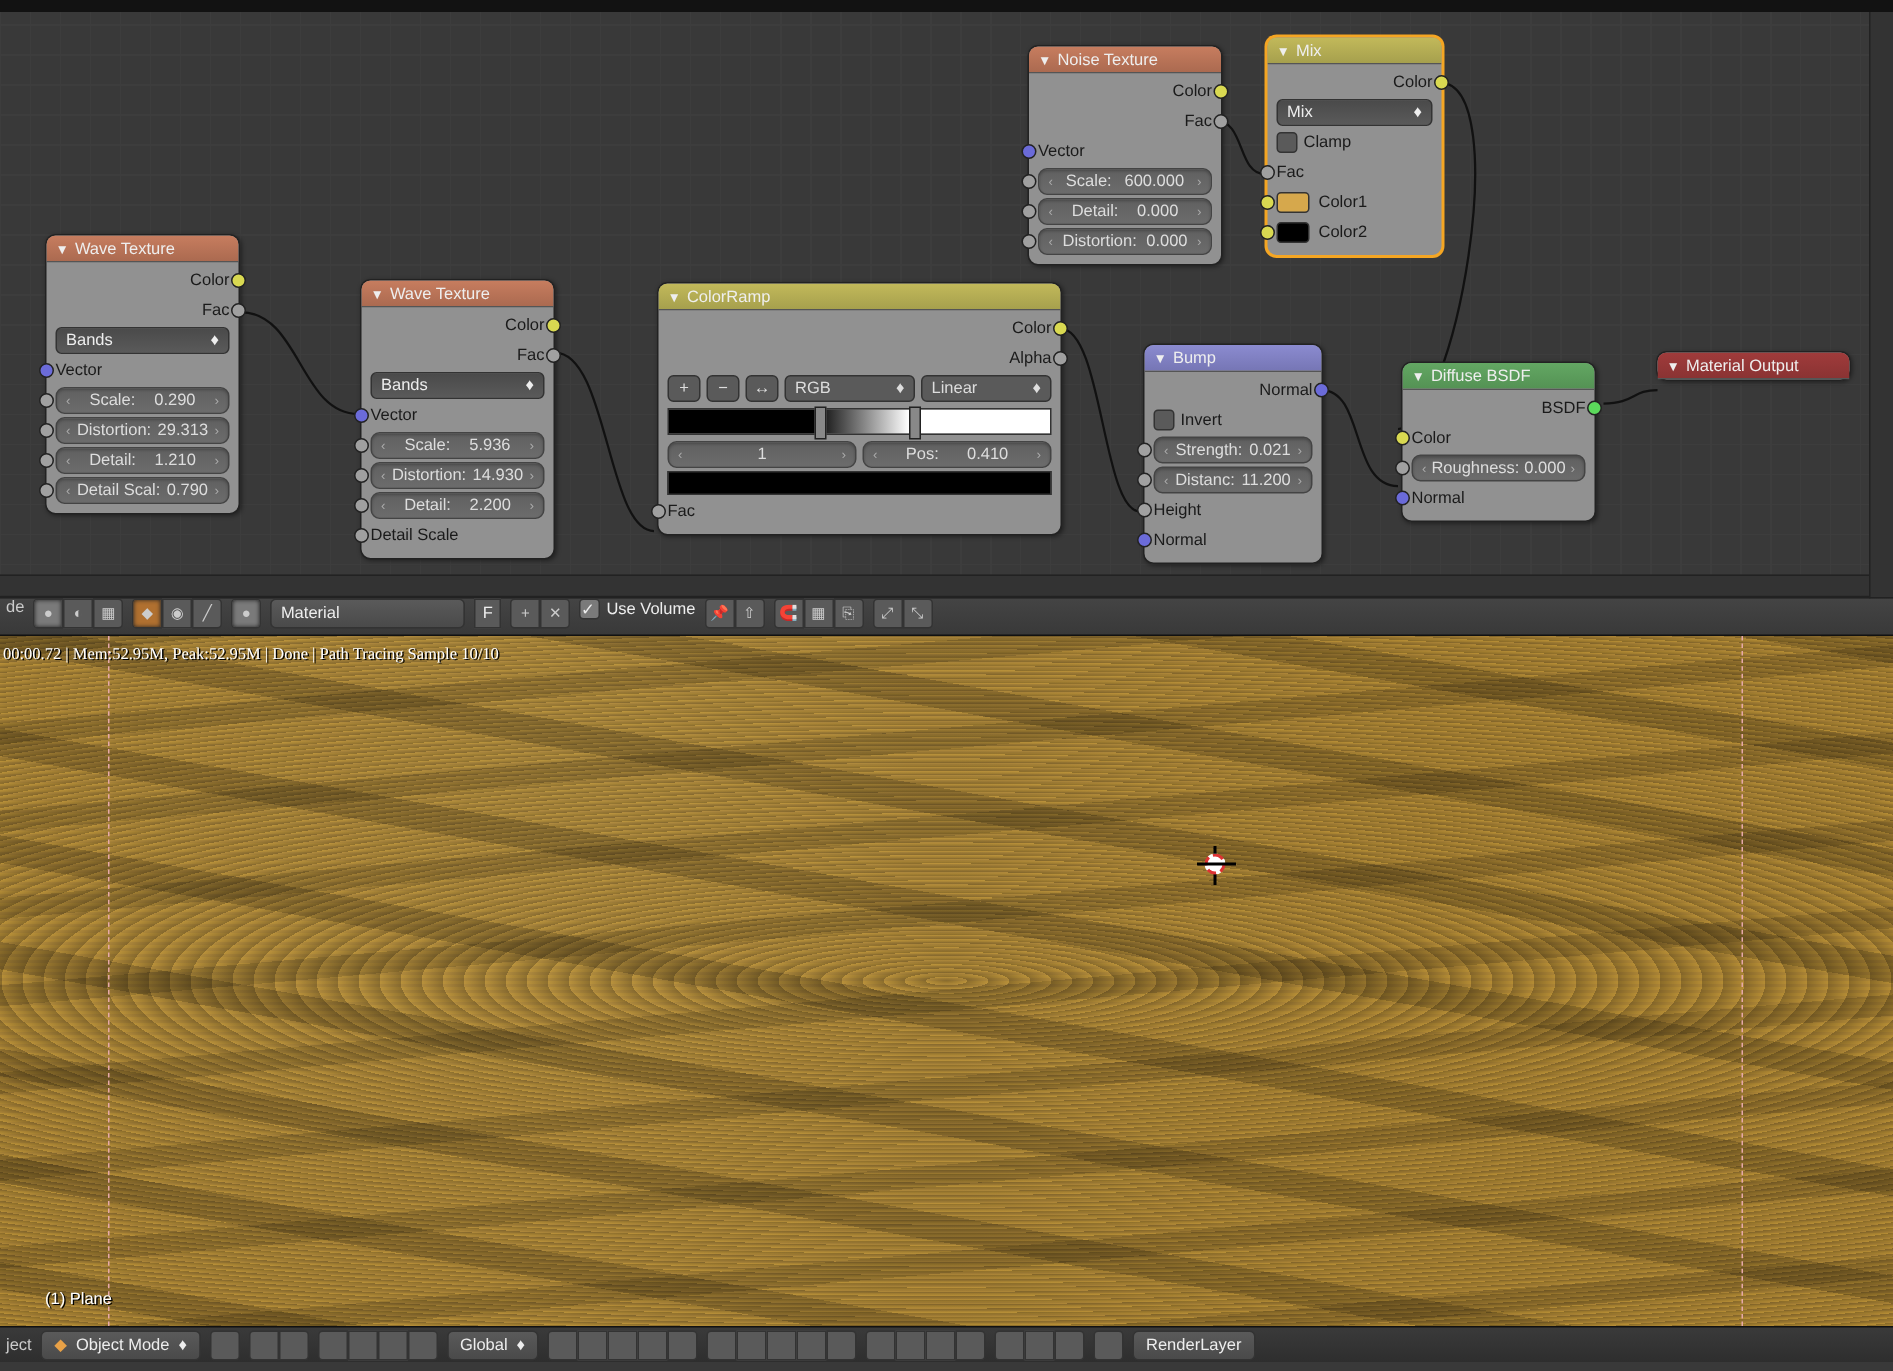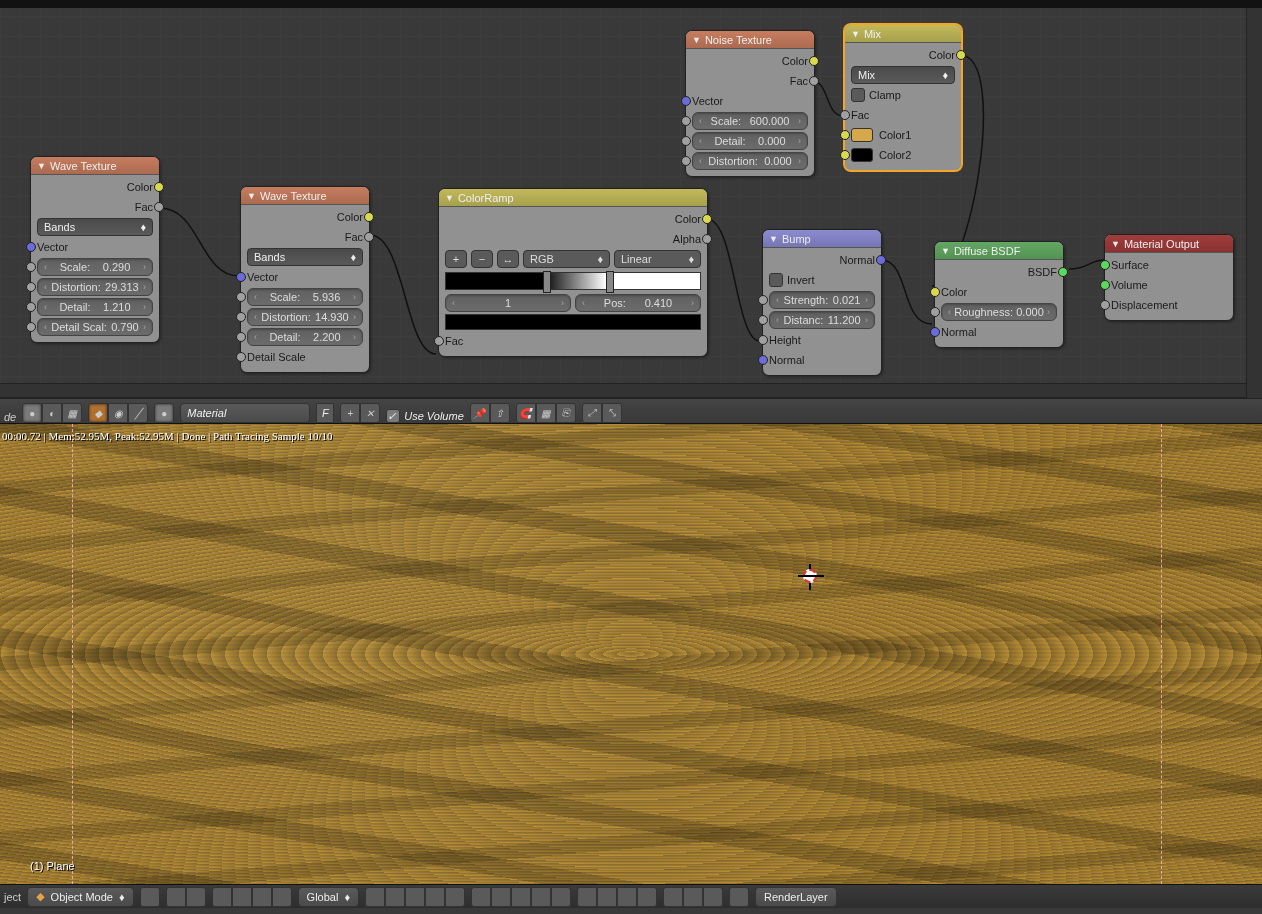--- a/index.html
+++ b/index.html
@@ -47,21 +47,21 @@
 .ramp-btns { display:flex; gap:4px; align-items:center; margin-bottom:2px;}
 .rb { width:22px; height:18px; background:#5a5a5a; border:1px solid #333; border-radius:4px; display:flex; align-items:center; justify-content:center; color:#ddd; }
 .rb.sel2 { flex:1; justify-content:space-between; padding:0 6px;}
 .ramp-grad { height:18px; background:linear-gradient(to right,#000 0%, #000 38%, #fff 63%, #fff 100%); border:1px solid #333; position:relative; margin-bottom:2px;}
 .ramp-grad .stop { position:absolute; top:-2px; width:8px; height:22px; border:1px solid #222; background:#888; }
 .ramp-color { height:16px; background:#000; border:1px solid #333; }
 
 svg.links { position:absolute; top:0; left:0; width:1262px; height:398px; pointer-events:none; }
 svg.links path { fill:none; stroke:#111; stroke-width:1.5; }
 
-.hdrbar { position:relative; height:26px; background: linear-gradient(#444,#393939); display:flex; align-items:flex-end; gap:6px; padding:0 4px; border-top:1px solid #222; border-bottom:1px solid #111;font-style:italic; }
+.hdrbar { position:relative; height:26px; background: linear-gradient(#444,#393939); display:flex; align-items:flex-start; gap:6px; padding:0 4px; border-top:1px solid #222; border-bottom:1px solid #111; }
 .hdrbar .ico { width:20px; height:20px; background:#5a5a5a; border:1px solid #333; border-radius:3px; display:flex;align-items:center;justify-content:center;font-size:10px;color:#ccc;}
 .hdrbar .ico.act { background:#7a7a7a; box-shadow:inset 0 0 3px #222;}
 .hdrbar .grp { display:flex; }
 .hdrbar .grp .ico { border-radius:0; }
 .hdrbar .grp .ico:first-child { border-top-left-radius:3px; border-bottom-left-radius:3px;}
 .hdrbar .grp .ico:last-child { border-top-right-radius:3px; border-bottom-right-radius:3px;}
 .matname { background:linear-gradient(#5a5a5a,#4a4a4a); border:1px solid #333; border-radius:4px; height:20px; width:130px; padding:0 6px; color:#eee; display:flex; align-items:center;}
 .fnum { background:#5a5a5a; border:1px solid #333; height:20px; width:18px; color:#eee; display:flex; align-items:center;justify-content:center;}
 .chklbl { display:flex; align-items:center; color:#eee;}
 
@@ -443,34 +443,20 @@
           <span class="lbl">Normal</span>
         </div>
   </div>
 </div>
 
 <div class="node" style="left:1104px; top:226px; width:130px;">
   <div class="node-hdr out">
         <span class="tri">▼</span>
         <span class="ttl">Material Output</span>
       </div>
-  <div class="node-body">
-    <div class="row left">
-          <span class="sock in grn"></span>
-          <span class="lbl">Surface</span>
-        </div>
-    <div class="row left">
-          <span class="sock in grn"></span>
-          <span class="lbl">Volume</span>
-        </div>
-    <div class="row left">
-          <span class="sock in gry"></span>
-          <span class="lbl">Displacement</span>
-        </div>
-  </div>
 </div>
 
 <div class="scrollbar-r"></div>
 <div class="scrollbar-b"></div>
 </div>
 
 <div class="hdrbar">
   <span>de</span>
   <div class="grp">
       <div class="ico act">●</div>

